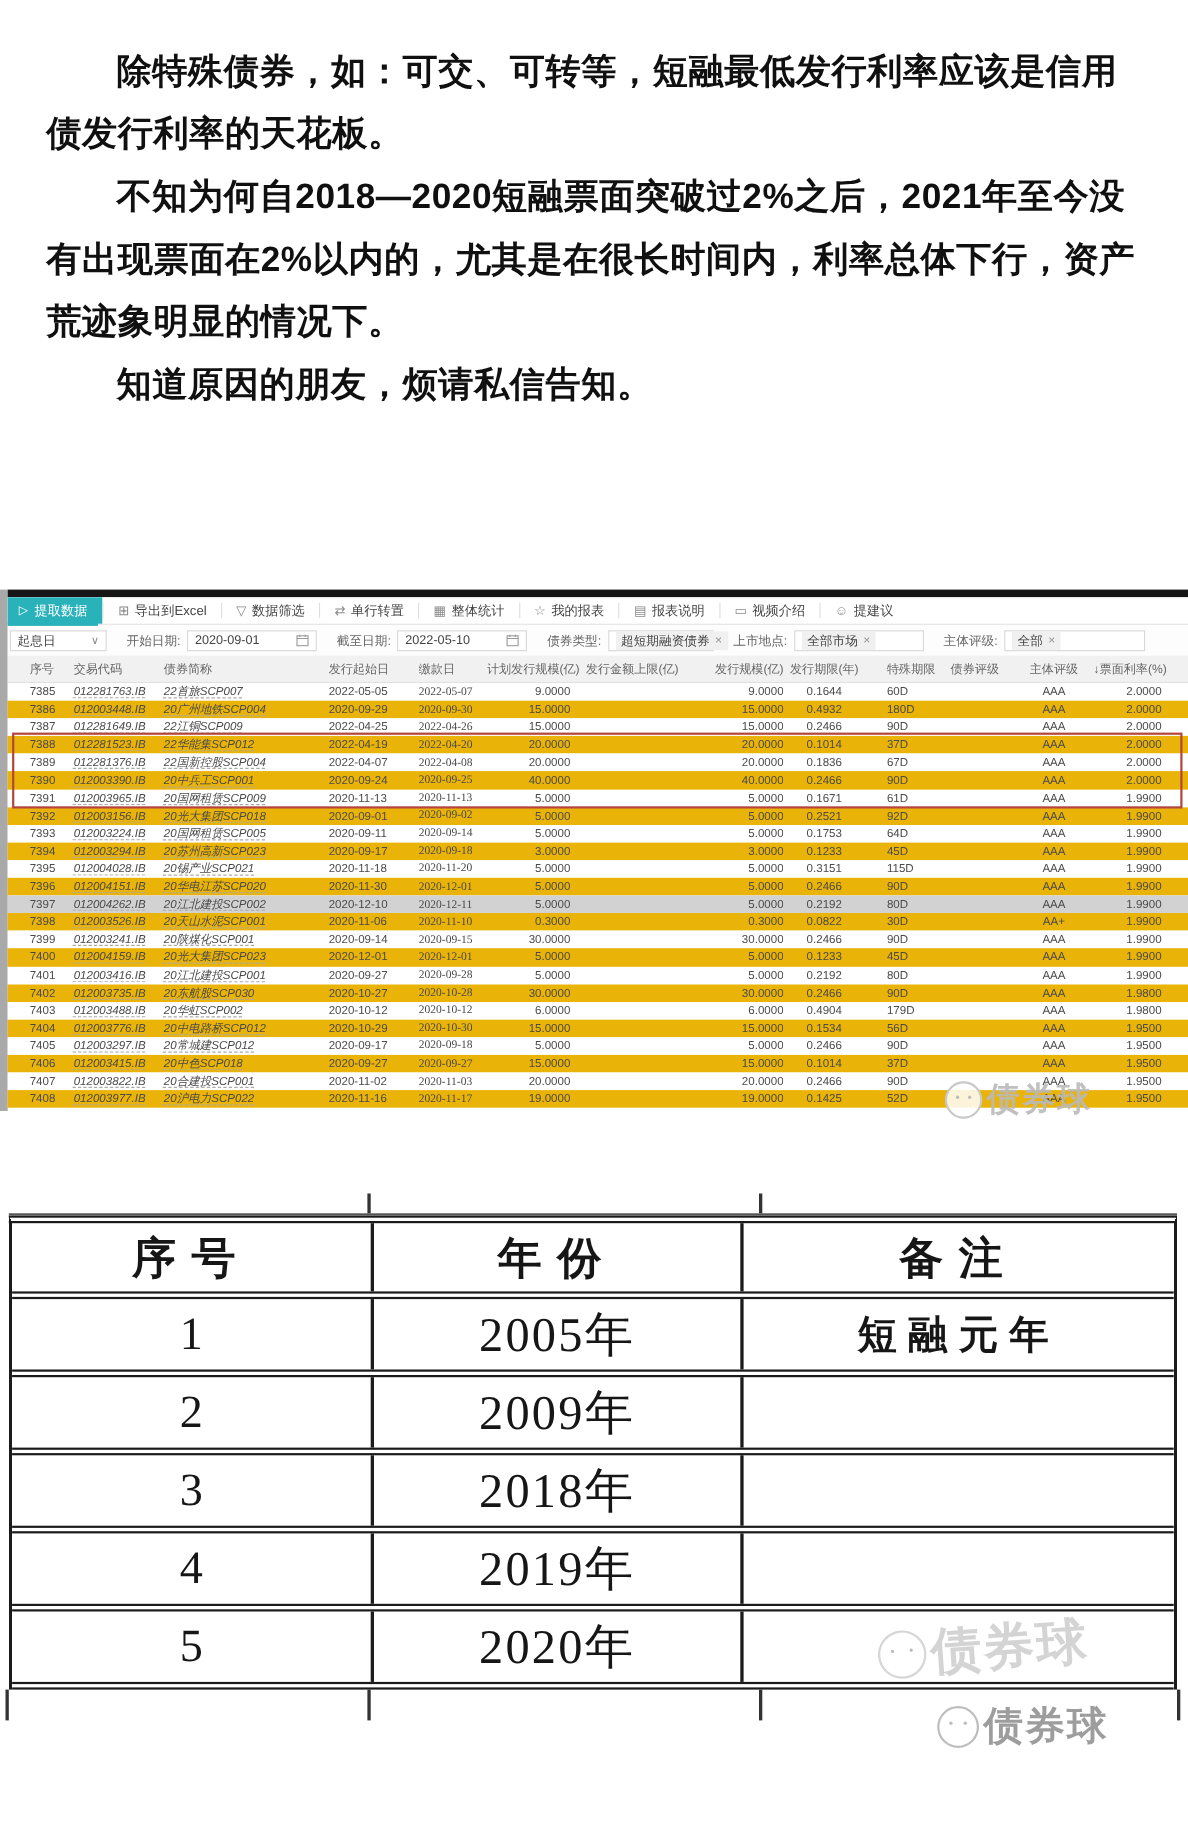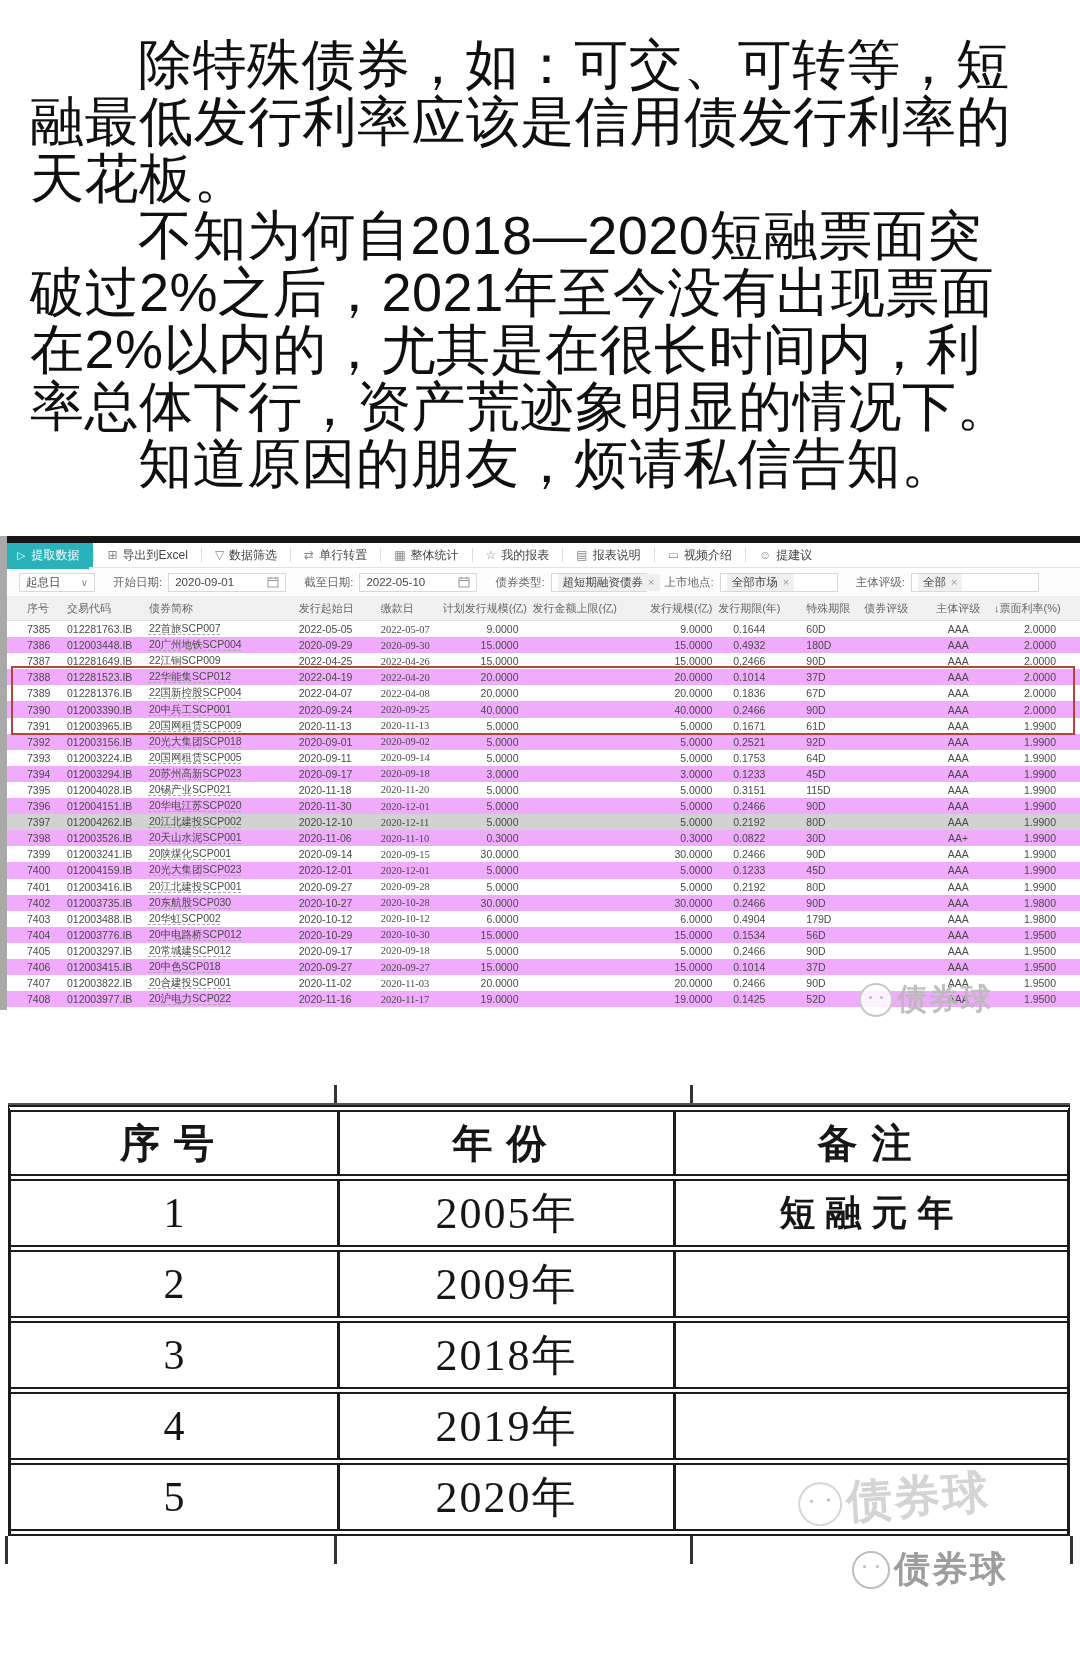--- a/index.html
+++ b/index.html
@@ -1,21 +1,21 @@
 <!DOCTYPE html>
 <html><head>
 <meta charset="utf-8">
 <style>
   html,body{margin:0;padding:0;background:#fff;}
   body{width:1080px;height:1676px;position:relative;overflow:hidden;
        font-family:"Liberation Sans","DejaVu Sans",sans-serif;color:#222;}
 
   
-  .article{position:absolute;top:36px;left:30px;width:1000px;
-           font-size:54px;font-weight:400;line-height:57px;color:#101010;}
+  .article{position:absolute;top:36px;left:42px;width:1000px;
+           font-size:32px;font-weight:700;line-height:57px;color:#101010;}
   .article p{margin:0;text-indent:2em;letter-spacing:0.5px;}
 
   
   .app{position:absolute;top:536px;left:0;width:1080px;height:474px;background:#fff;
        border-left:7px solid #a9a9a9;box-sizing:border-box;}
   .app-topbar{height:7px;background:#161616;width:100%;}
   .toolbar{height:24px;display:flex;align-items:center;position:relative;
            border-bottom:1px solid #e3e3e3;font-size:12px;color:#444;background:#fff;}
   .tb-btn{background:#2ab2bb;color:#fff;height:24px;display:flex;align-items:center;
           padding:0 14px 0 10px;margin-left:0;font-size:12px;gap:6px;}
@@ -24,50 +24,50 @@
            border-left:1px solid #ddd;cursor:default;}
   .tb-item:first-of-type{border-left:none;margin-left:10px;}
   .ticon{color:#8a8a8a;font-size:12px;line-height:1;}
   .tb-underline{position:absolute;left:0;bottom:-2px;width:82px;height:3px;background:#2ab2bb;}
 
   .filterbar{height:28px;display:flex;align-items:center;font-size:11.5px;color:#666;
              background:#fdfdfd;gap:0;}
   .f-label{margin:0 6px 0 18px;white-space:nowrap;}
   .f-box{height:19px;border:1px solid #d8d8d8;background:#fff;display:flex;
          align-items:center;font-size:11.5px;color:#444;box-sizing:border-box;}
-  .f-select{width:76px;justify-content:space-between;padding:0 6px;margin-left:12px;text-align:right;}
+  .f-select{width:88px;justify-content:space-between;padding:0 6px;margin-left:2px;text-align:right;}
   .f-date{width:118px;justify-content:space-between;padding:0 6px;}
   .f-chipbox{padding:0 6px;}
   .chip{background:#f0f0f0;padding:1px 5px;display:flex;align-items:center;gap:5px;white-space:nowrap;}
   .chip .x{color:#999;font-size:11px;}
   .caret{color:#888;font-size:10px;}
   .cal{display:inline-block;}
 
   
   .grid-header{height:24px;background:#f1f1f1;display:flex;align-items:center;
                border-bottom:1px solid #e0e0e0;font-size:11px;color:#666;}
   .grid-body{position:relative;}
   .grow{height:16.1px;display:flex;align-items:center;font-size:10.5px;color:#4a4a4a;background:#fff;}
-  .grow.alt{background:#f0abfc;}
+  .grow.alt{background:#eab308;}
   .grow.hl{background:#d2d2d2;}
   .gc{box-sizing:border-box;white-space:nowrap;overflow:hidden;}
   .c0{width:46px;padding-left:20px;}
   .c1{width:84px;padding-left:14px;}
   .c2{width:140px;padding-left:12px;}
   .c3{width:82px;padding-left:22px;}
   .c4{width:84px;padding-left:22px;font-family:Liberation Serif, serif;}
   .c5{width:90px;text-align:right;padding-right:14px;}
   .c6{width:92px;text-align:right;padding-right:14px;}
   .c7{width:88px;text-align:right;}
   .c8{width:74px;text-align:center;}
   .c9{width:64px;padding-left:20px;}
   .c10{width:72px;text-align:center;}
   .c11{width:72px;text-align:center;}
   .c12{width:86px;text-align:right;padding-right:24px;}
-  .glink{text-decoration:underline;text-decoration-style:dashed;text-decoration-color:#aaa;text-underline-offset:2px;}
+  .glink{text-decoration:underline;text-decoration-style:dashed;text-decoration-color:#aaa;text-underline-offset:2px;font-style:italic;}
   .red-box{position:absolute;left:4px;width:1064px;border:2px solid #b4453c;box-sizing:border-box;
            pointer-events:none;z-index:4;}
 
   
   .wm{position:absolute;display:flex;align-items:center;gap:4px;z-index:6;pointer-events:none;}
   .wm-face{border-radius:50%;background:rgba(255,255,255,0.85);border:2px solid #c9c9c9;position:relative;}
   .wm-face::before,.wm-face::after{content:"";position:absolute;top:38%;width:3px;height:3px;border-radius:50%;background:#bbb;}
   .wm-face::before{left:26%;} .wm-face::after{right:26%;}
   .wm-text{font-weight:700;letter-spacing:2px;}
   .wm1{top:443px;left:852px;}

